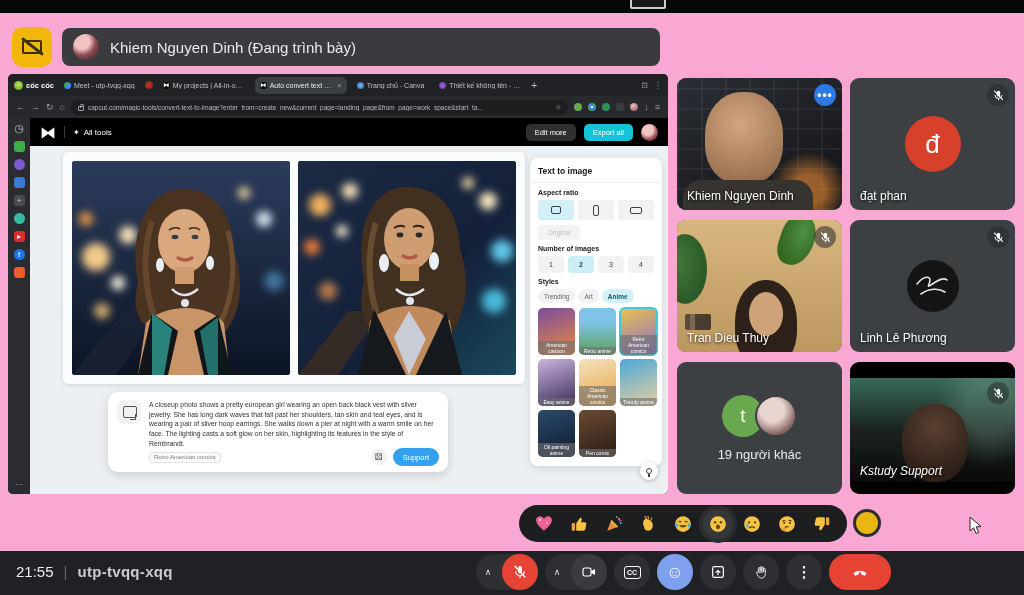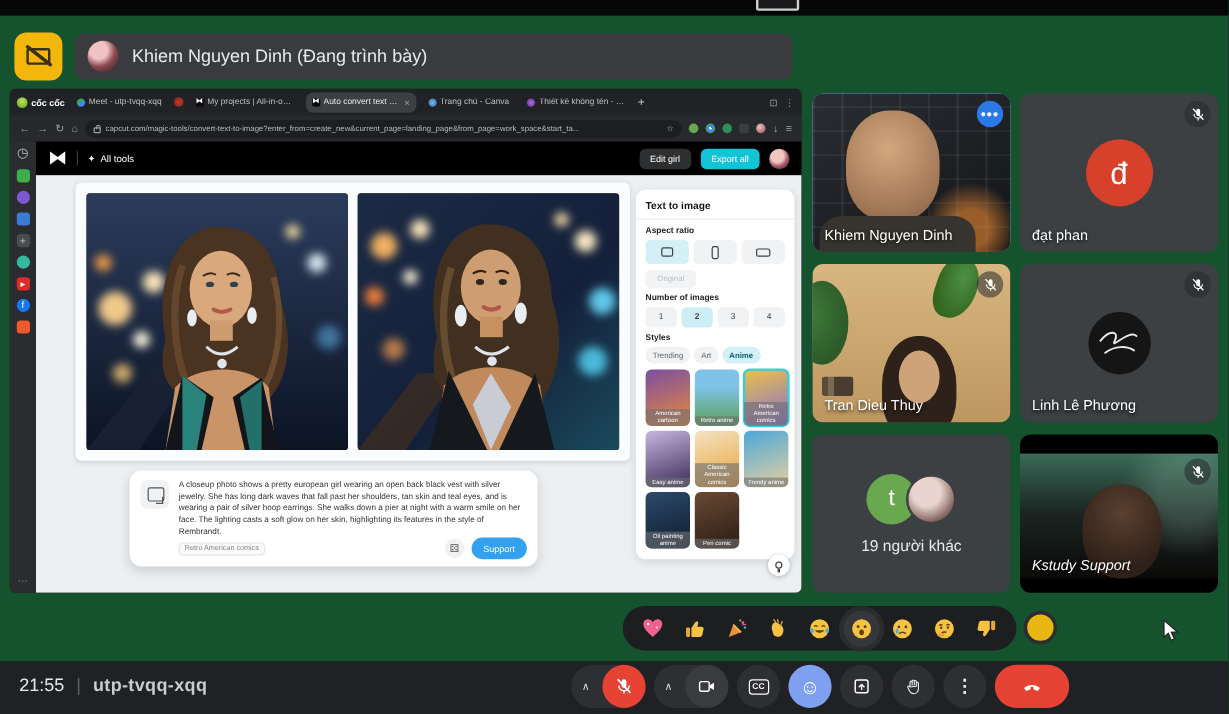--- a/index.html
+++ b/index.html
@@ -1,17 +1,17 @@
 <!DOCTYPE html>
 <html><head>
 <meta charset="utf-8">
 <style>
   * { box-sizing: border-box; margin: 0; padding: 0; }
   html,body { width:1024px; height:595px; background:#17181a; font-family:"Liberation Sans", sans-serif; overflow:hidden; }
-  #app { position:relative; width:1024px; height:595px; background:#14532d; overflow:hidden; }
+  #app { position:relative; width:1024px; height:595px; background:#f9a8d4; overflow:hidden; }
 
   
   .top-strip { position:absolute; left:0; top:0; width:1024px; height:13px; background:#060607; }
   .top-strip .mini-rect { position:absolute; left:630px; top:-3px; width:36px; height:12px; border:2px solid #cfcfcf; background:#1a1a1c; border-radius:2px; }
 
   
   .present-btn { position:absolute; left:12px; top:27px; width:40px; height:40px; background:#f2b70a; border-radius:10px; cursor:pointer; }
   .present-btn .glyph { position:absolute; left:10px; top:13px; width:20px; height:14px; border:2px solid #3a3014; border-radius:2px; }
   .present-btn .slash { position:absolute; left:7px; top:18px; width:27px; height:3px; background:#3a3014; transform:rotate(38deg); border-radius:2px; }
   .presenter-pill { position:absolute; left:62px; top:28px; width:598px; height:38px; background:#3a3b3e; border-radius:8px; display:flex; align-items:center; gap:11px; padding-left:11px; }
@@ -261,21 +261,21 @@
     </div>
 
     <div class="cc-header">
       <span class="cc-logo">⧓</span>
       <span class="cc-div"></span>
       <div class="alltools">
         <span class="wand">✦</span>
         <span>All tools</span>
       </div>
       <div class="cc-sp"></div>
-      <div class="btn-editmore">Edit girl</div>
+      <div class="btn-editmore">Edit more</div>
       <div class="btn-export">Export all</div>
       <div class="cc-avatar"></div>
     </div>
 
     <div class="cc-page">
 
       <div class="img-card">
         <div class="gen-img">
           <svg viewBox="0 0 218 214" width="218" height="214">
             <defs>

